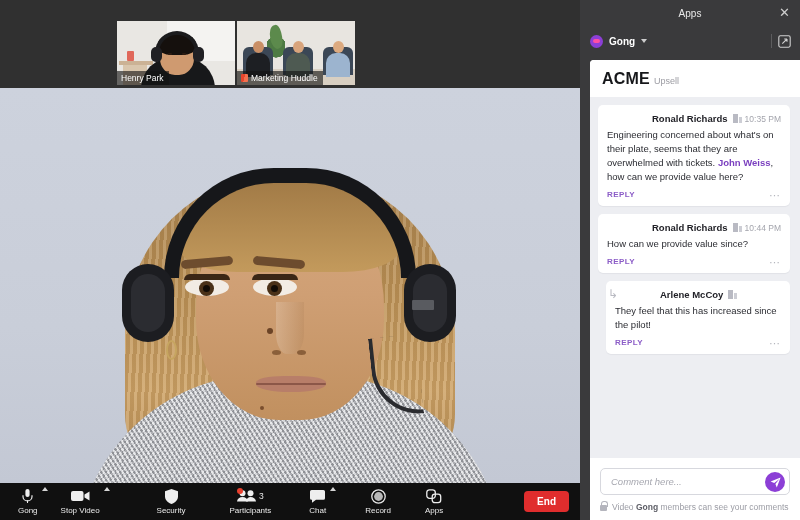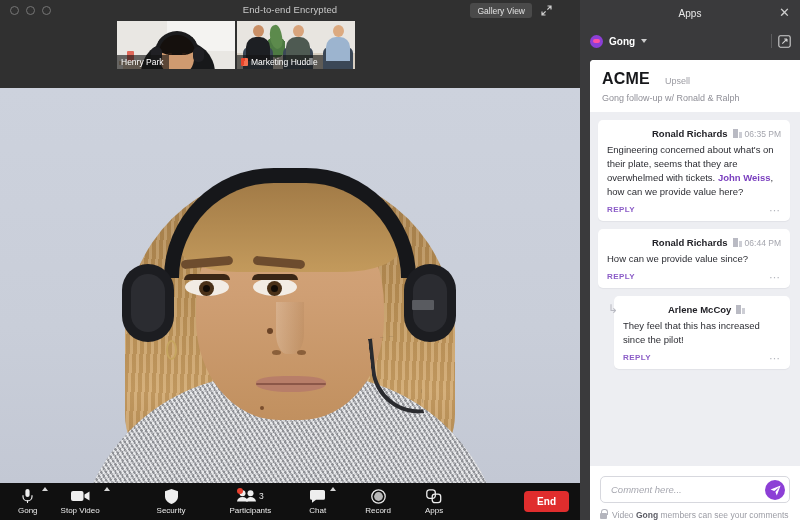--- a/index.html
+++ b/index.html
@@ -53,21 +53,21 @@
     color: #cfcfcf;
   }
 
   
   .thumbs {
     position: absolute; left: 117px; top: 21px;
     display: flex; gap: 2px;
   }
   .thumb {
     position: relative;
-    width: 118px; height: 48px;
+    width: 118px; height: 64px;
     overflow: hidden;
     background: #dcdcdc;
   }
   .thumb.active { outline: 2px solid #2cb34a; outline-offset: -2px; }
   .thumb .scene { position: absolute; inset: 0; }
   .namebar {
     position: absolute; left: 0; bottom: 0;
     max-width: 100%;
     padding: 2px 5px 2px 4px;
     background: rgba(20,20,20,.62);
@@ -296,57 +296,57 @@
   .gong-ext { position:absolute; right:9px; top:8px; width:13px; height:13px; color:#d0d0d0; }
 
   .gong-card {
     position:absolute; left:10px; right:0; top:60px; bottom:0;
     background:#ffffff;
     border-radius:4px 0 0 0;
     display:flex; flex-direction:column;
     overflow:hidden;
   }
   .gc-head { padding: 10px 12px 9px 12px; background:#fff; }
-  .gc-title-row { display:flex; align-items:baseline; gap:15px; }
+  .gc-title-row { display:flex; align-items:baseline; gap:4px; }
   .gc-acme { font-size:16px; font-weight:bold; color:#16171a; letter-spacing:.2px; }
   .gc-upsell { font-size:9px; color:#9b9ba2; }
   .gc-sub { margin-top:5px; font-size:9px; color:#8f8f97; }
 
   .gc-feed {
     flex:1; background:#edeef2;
     padding: 8px 10px 0 8px;
     overflow:hidden;
   }
   .msg {
     background:#fff; border-radius:5px;
     padding:8px 9px 7px 9px;
     margin-bottom:8px;
     box-shadow:0 1px 1px rgba(20,20,40,.05);
   }
-  .msg.reply { margin-left:16px; }
+  .msg.reply { margin-left:8px; }
   .reply-arrow {
     position:absolute; left:10px;
     font-size:12px; color:#b9bac2;
   }
   .msg-head { display:flex; align-items:center; margin-bottom:4px;padding-left:45px; }
   .msg-author { font-size:9.5px; font-weight:bold; color:#222228; }
   .co-icon {
     width:9px; height:9px; margin-left:5px;
     background:
       linear-gradient(#b9bac3,#b9bac3) 0 0/5px 9px no-repeat,
       linear-gradient(#cdced5,#cdced5) 6px 3px/3px 6px no-repeat;
   }
   .msg-time { margin-left:auto; font-size:8.5px; color:#a4a5ad; }
   .msg-body { font-size:9.5px; line-height:14px; color:#2c2d33; }
   .mention { color:#7a3fbf; font-weight:bold; }
   .msg-foot { display:flex; align-items:center; margin-top:6px; }
   .msg-reply { font-size:8px; font-weight:bold; color:#8b5cc7; letter-spacing:.4px; }
   .msg-dots { margin-left:auto; font-size:11px; color:#b5b6bd; line-height:6px; letter-spacing:1px; }
 
-  .gc-compose { background:#fff; padding:10px 10px 0 10px; }
+  .gc-compose { background:#fff; padding:10px 10px 8px 10px; }
   .compose-box {
     position:relative;
     border:1px solid #d7d8de; border-radius:5px;
     height:27px; display:flex; align-items:center;
     padding: 0 34px 0 10px;
   }
   .compose-input {
     border:none; outline:none; width:100%;
     font-family:"Liberation Sans", sans-serif;
     font-size:9.5px; color:#3a3b42;
@@ -374,36 +374,20 @@
     border-bottom:none; border-radius:3px 3px 0 0;
   }
 </style>
 </head>
 <body>
 
 <div id="app">
 
   <div class="meeting">
 
-    <div class="titlebar">
-      <div class="traffic">
-        <div class="tl"></div>
-        <div class="tl"></div>
-        <div class="tl"></div>
-      </div>
-      <div class="enc-title">End-to-end Encrypted</div>
-      <div class="gallery-btn">
-        <span>Gallery View</span>
-      </div>
-      <div class="expand-btn">
-        <svg width="11" height="11" viewBox="0 0 11 11" fill="none" stroke="#cfcfcf" stroke-width="1.2">
-          <path d="M6.5 1H10v3.5M10 1L6.4 4.6M4.5 10H1V6.5M1 10l3.6-3.6"></path>
-        </svg>
-      </div>
-    </div>
 
     <div class="thumbs">
 
       <div class="thumb">
         <div class="scene">
           <div class="t1-bg"></div>
             <div class="t1-wall"></div>
           <div class="t1-shelf"></div>
             <div class="t1-shelf2"></div>
             <div class="t1-cup"></div>
@@ -603,43 +587,42 @@
       </div>
     </div>
 
     <div class="gong-card">
 
       <div class="gc-head">
         <div class="gc-title-row">
           <div class="gc-acme">ACME</div>
           <div class="gc-upsell">Upsell</div>
         </div>
-        <div class="gc-sub">Gong follow-up w/ Ronald &amp; Ralph</div>
       </div>
 
       <div class="gc-feed">
 
         <div class="msg">
           <div class="msg-head">
             <span class="msg-author">Ronald Richards</span>
             <span class="co-icon"></span>
-            <span class="msg-time">06:35 PM</span>
+            <span class="msg-time">10:35 PM</span>
           </div>
           <div class="msg-body"><span>Engineering concerned about what's on their plate, seems that they are overwhelmed with tickets. </span><span class="mention">John Weiss</span><span>, how can we provide value here?</span></div>
           <div class="msg-foot">
             <span class="msg-reply">REPLY</span>
             <span class="msg-dots">⋯</span>
           </div>
         </div>
 
         <div class="msg">
           <div class="msg-head">
             <span class="msg-author">Ronald Richards</span>
             <span class="co-icon"></span>
-            <span class="msg-time">06:44 PM</span>
+            <span class="msg-time">10:44 PM</span>
           </div>
           <div class="msg-body">How can we provide value since?</div>
           <div class="msg-foot">
             <span class="msg-reply">REPLY</span>
             <span class="msg-dots">⋯</span>
           </div>
         </div>
 
         <div style="position:relative">
           <span class="reply-arrow" style="top:6px">↳</span>

